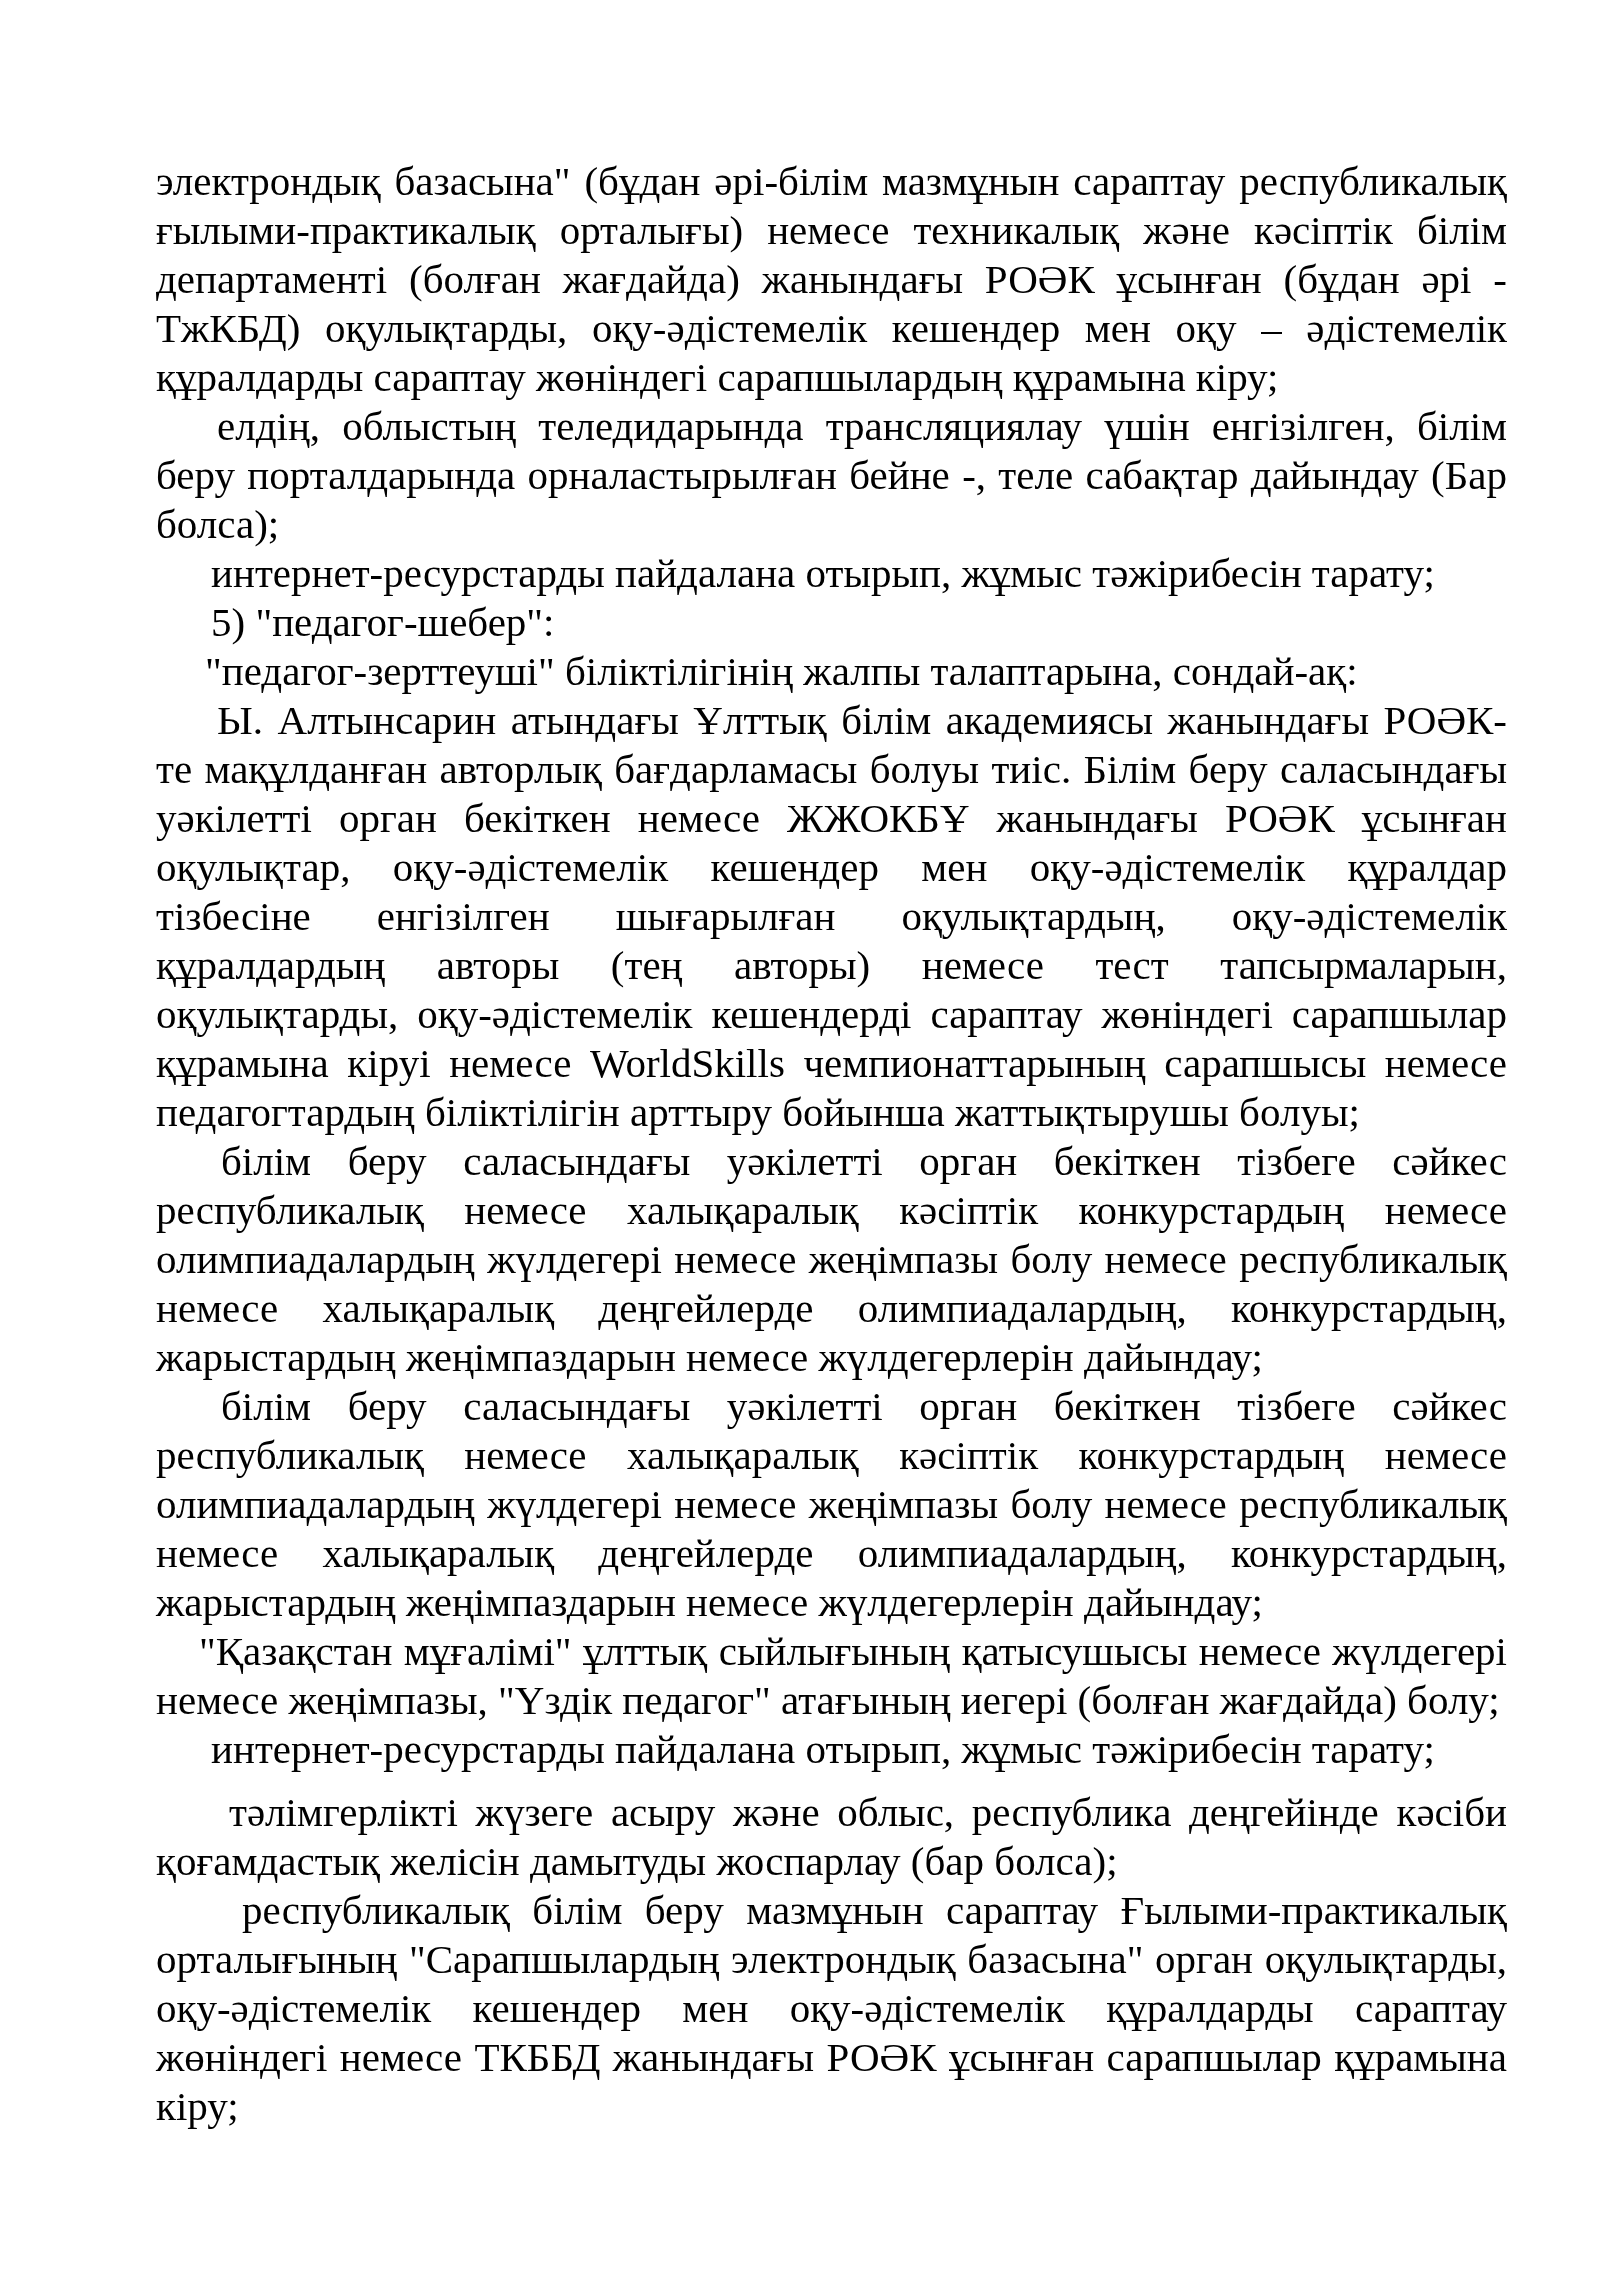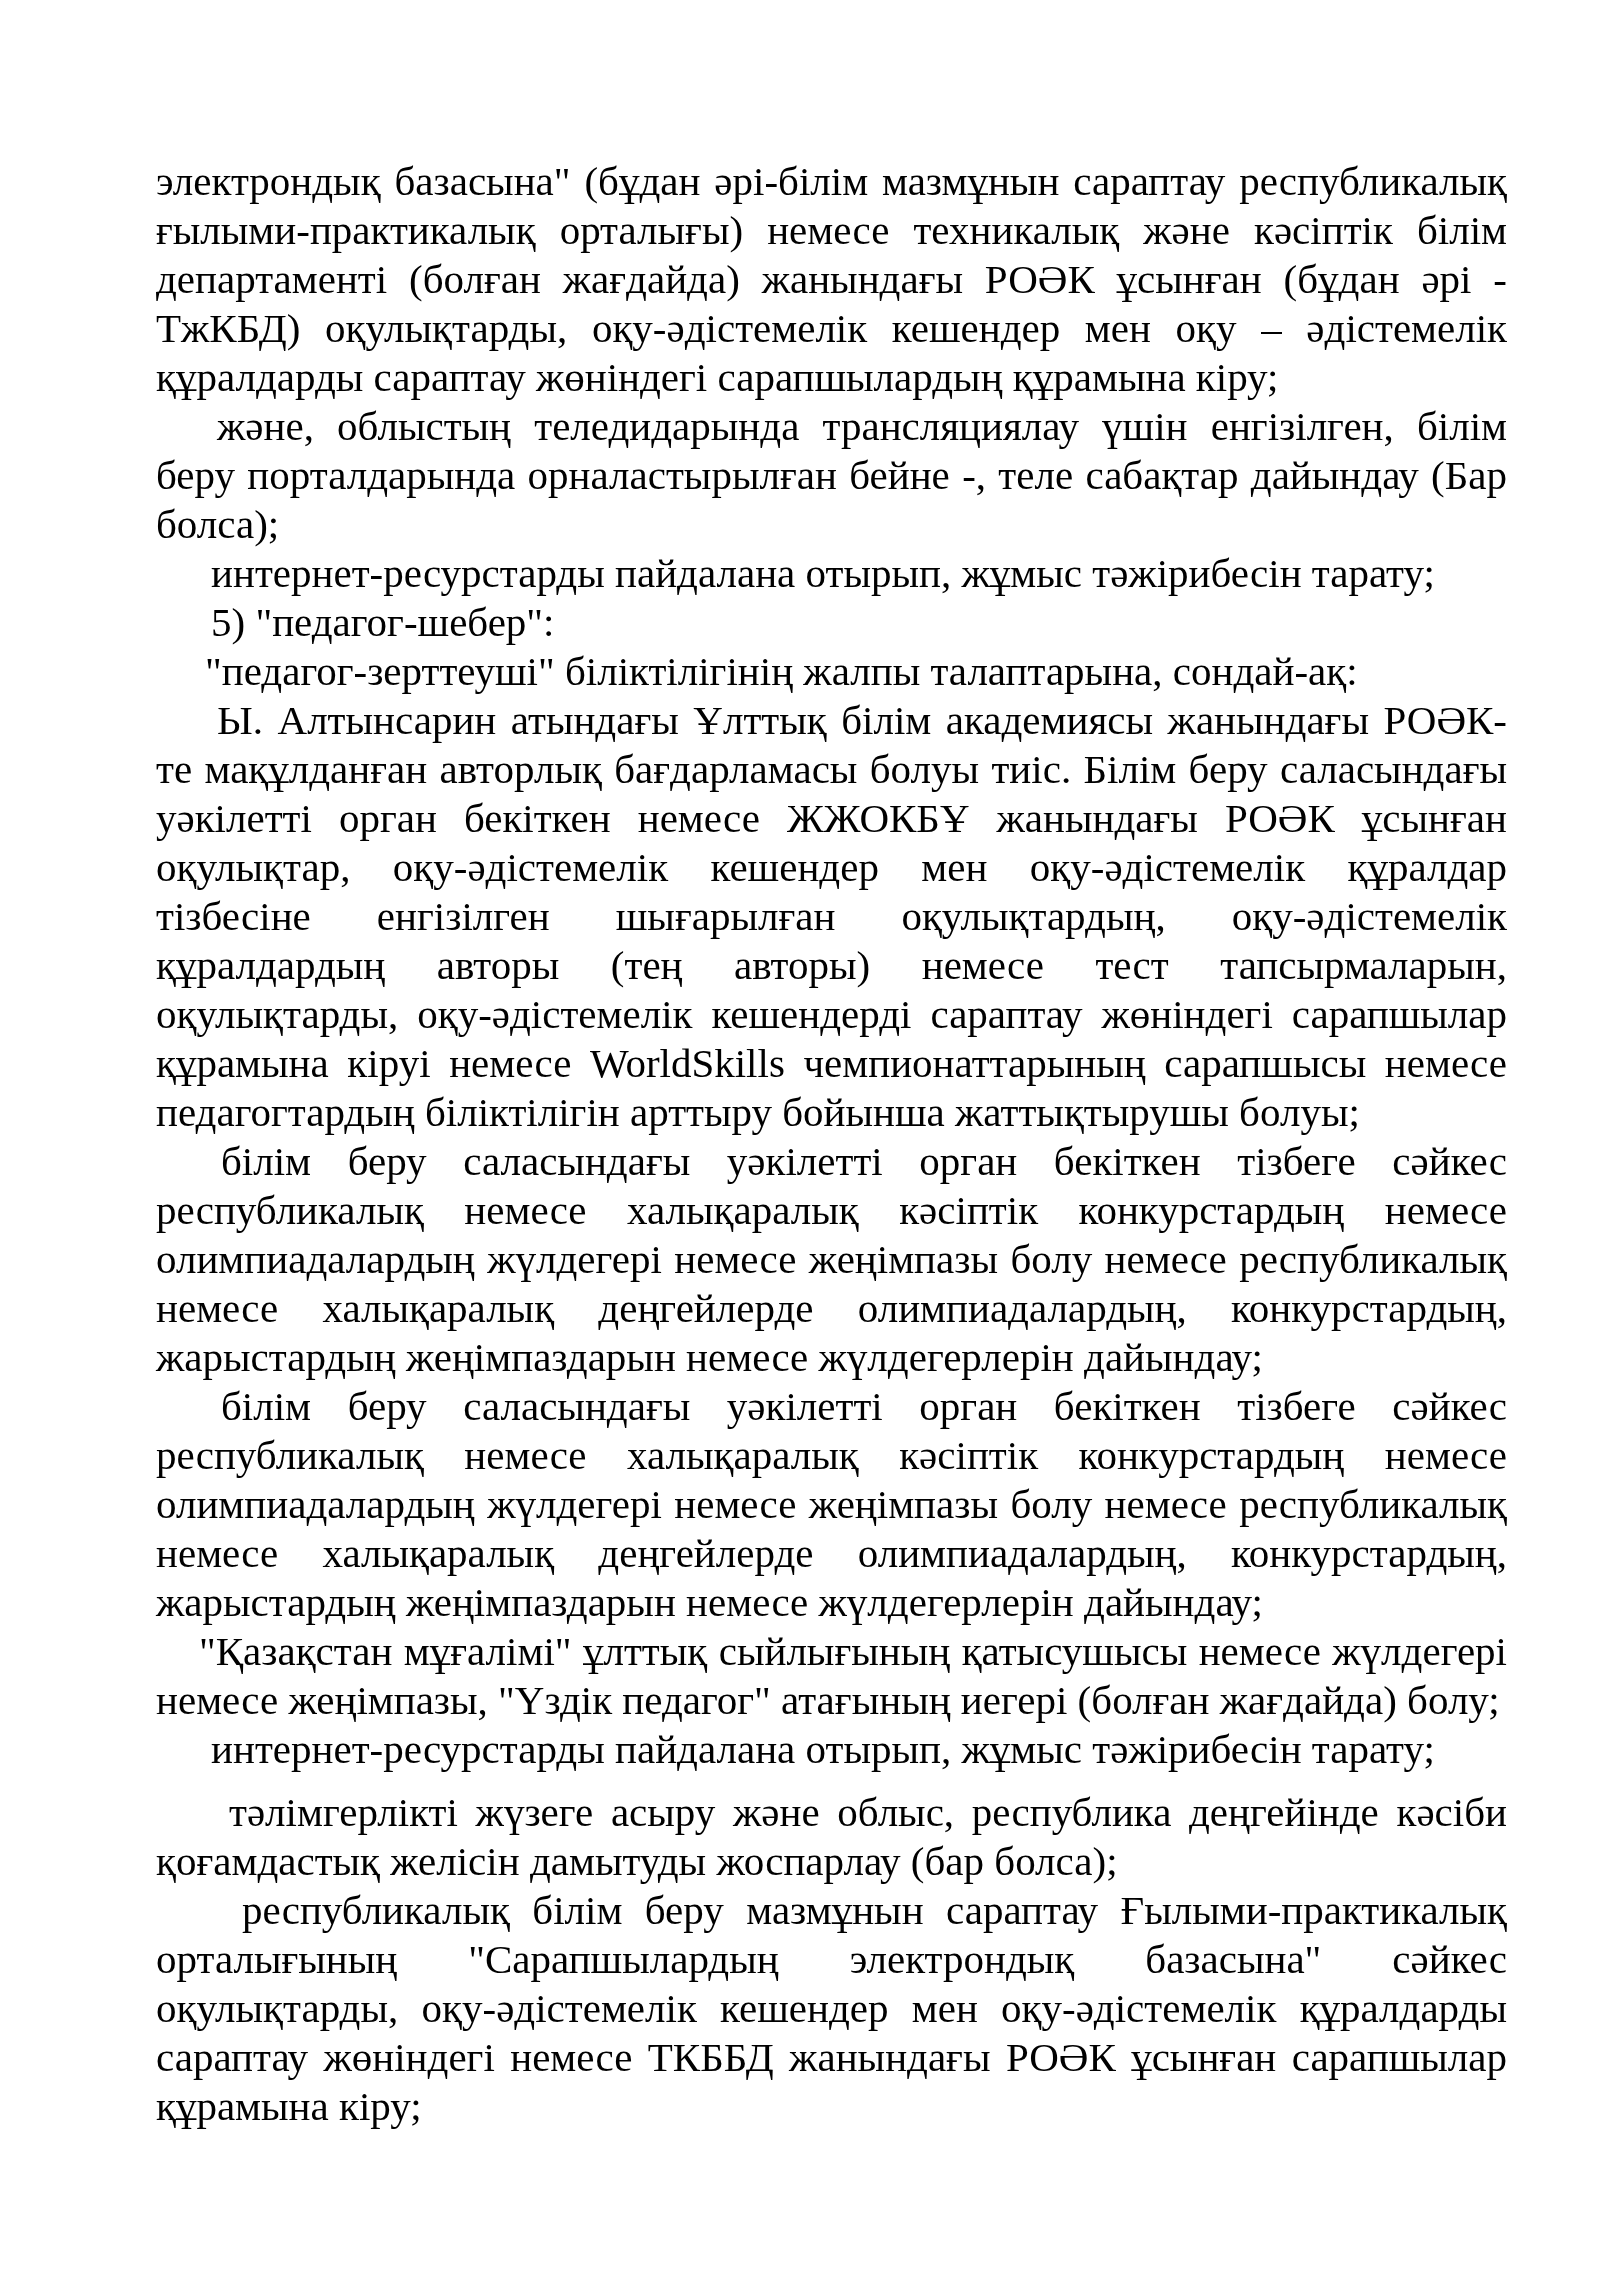--- a/index.html
+++ b/index.html
@@ -31,26 +31,26 @@
     margin: 0;
     padding: 0;
   }
 </style>
 </head>
 <body>
 
 <div class="page" style="background: rgb(255, 255, 255);">
   <div class="textblock" id="paragraphs-container" style="color: rgb(0, 0, 0);">
       <p style="text-indent: 0px;">электрондық базасына" (бұдан әрі-білім мазмұнын сараптау республикалық ғылыми-практикалық орталығы) немесе техникалық және кәсіптік білім департаменті (болған жағдайда) жанындағы РОӘК ұсынған (бұдан әрі - ТжКБД) оқулықтарды, оқу-әдістемелік кешендер мен оқу – әдістемелік құралдарды сараптау жөніндегі сарапшылардың құрамына кіру;</p>
-      <p style="text-indent: 61px;">және, облыстың теледидарында трансляциялау үшін енгізілген, білім беру порталдарында орналастырылған бейне -, теле сабақтар дайындау (Бар болса);</p>
+      <p style="text-indent: 61px;">елдің, облыстың теледидарында трансляциялау үшін енгізілген, білім беру порталдарында орналастырылған бейне -, теле сабақтар дайындау (Бар болса);</p>
       <p style="text-indent: 55px;">интернет-ресурстарды пайдалана отырып, жұмыс тәжірибесін тарату;</p>
       <p style="text-indent: 55px;">5) "педагог-шебер":</p>
       <p style="text-indent: 49px;">"педагог-зерттеуші" біліктілігінің жалпы талаптарына, сондай-ақ:</p>
       <p style="text-indent: 61px;">Ы. Алтынсарин атындағы Ұлттық білім академиясы жанындағы РОӘК-те мақұлданған авторлық бағдарламасы болуы тиіс. Білім беру саласындағы уәкілетті орган бекіткен немесе ЖЖОКБҰ жанындағы РОӘК ұсынған оқулықтар, оқу-әдістемелік кешендер мен оқу-әдістемелік құралдар тізбесіне енгізілген шығарылған оқулықтардың, оқу-әдістемелік құралдардың авторы (тең авторы) немесе тест тапсырмаларын, оқулықтарды, оқу-әдістемелік кешендерді сараптау жөніндегі сарапшылар құрамына кіруі немесе WorldSkills чемпионаттарының сарапшысы немесе педагогтардың біліктілігін арттыру бойынша жаттықтырушы болуы;</p>
       <p style="text-indent: 65px;">білім беру саласындағы уәкілетті орган бекіткен тізбеге сәйкес республикалық немесе халықаралық кәсіптік конкурстардың немесе олимпиадалардың жүлдегері немесе жеңімпазы болу немесе республикалық немесе халықаралық деңгейлерде олимпиадалардың, конкурстардың, жарыстардың жеңімпаздарын немесе жүлдегерлерін дайындау;</p>
       <p style="text-indent: 65px;">білім беру саласындағы уәкілетті орган бекіткен тізбеге сәйкес республикалық немесе халықаралық кәсіптік конкурстардың немесе олимпиадалардың жүлдегері немесе жеңімпазы болу немесе республикалық немесе халықаралық деңгейлерде олимпиадалардың, конкурстардың, жарыстардың жеңімпаздарын немесе жүлдегерлерін дайындау;</p>
       <p style="text-indent: 43px;">"Қазақстан мұғалімі" ұлттық сыйлығының қатысушысы немесе жүлдегері немесе жеңімпазы, "Үздік педагог" атағының иегері (болған жағдайда) болу;</p>
       <p style="text-indent: 55px;">интернет-ресурстарды пайдалана отырып, жұмыс тәжірибесін тарату;</p>
       <p style="text-indent: 73px; margin-top: 14px;">тәлімгерлікті жүзеге асыру және облыс, республика деңгейінде кәсіби қоғамдастық желісін дамытуды жоспарлау (бар болса);</p>
-      <p style="text-indent: 86px;">республикалық білім беру мазмұнын сараптау Ғылыми-практикалық орталығының "Сарапшылардың электрондық базасына" сәйкес оқулықтарды, оқу-әдістемелік кешендер мен оқу-әдістемелік құралдарды сараптау жөніндегі немесе ТКББД жанындағы РОӘК ұсынған сарапшылар құрамына кіру;</p>
+      <p style="text-indent: 86px;">республикалық білім беру мазмұнын сараптау Ғылыми-практикалық орталығының "Сарапшылардың электрондық базасына" орган оқулықтарды, оқу-әдістемелік кешендер мен оқу-әдістемелік құралдарды сараптау жөніндегі немесе ТКББД жанындағы РОӘК ұсынған сарапшылар құрамына кіру;</p>
     </div>
 </div>
 
 
 </body></html>

